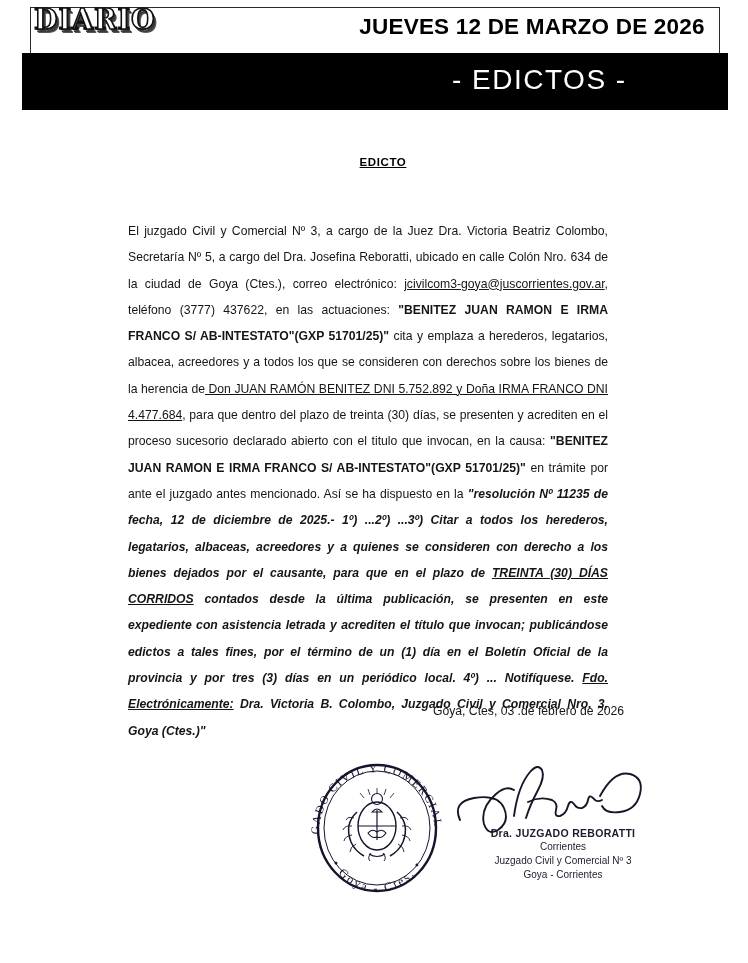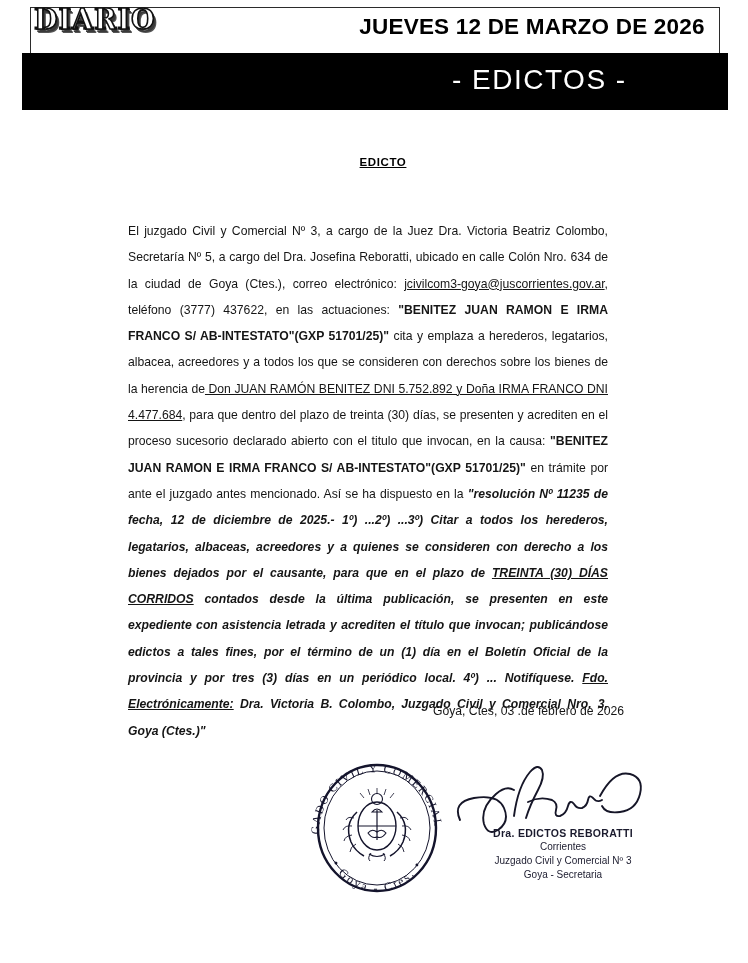--- a/index.html
+++ b/index.html
@@ -255,18 +255,18 @@
 <div id="signature">
   <svg width="230" height="80" viewBox="0 0 230 80">
     <g fill="none" stroke="#161628" stroke-width="1.9" stroke-linecap="round">
       <path d="M 12,58 q -8,-18 14,-22 q 24,-4 30,10 q 6,14 -6,22 q -10,6 -14,-6 q -4,-16 12,-30 q 10,-9 18,-4"></path>
       <path d="M 66,54 q 4,-30 16,-44 q 8,-9 12,-2 q 3,7 -4,20 q -8,15 -12,28"></path>
       <path d="M 80,40 q 12,-6 24,-2 q 6,3 4,10 q -2,7 4,6 q 6,-2 8,-10 q 2,-7 6,-2 q 3,5 8,4 q 5,-2 6,-8 q 1,-6 5,-2 q 4,5 9,2"></path>
       <path d="M 152,34 q 14,-26 30,-22 q 14,4 10,20 q -4,16 -20,18 q -14,2 -18,-6"></path>
     </g>
   </svg>
   <div class="sig-block">
-    <div class="sig-line-1">Dra. EDICTOS REBORATTI</div>
+    <div class="sig-line-1">Dra. JUZGADO REBORATTI</div>
     <div class="sig-line-2">Corrientes</div>
     <div class="sig-line-3">Juzgado Civil y Comercial Nº 3</div>
-    <div class="sig-line-4">Goya - Secretaria</div>
+    <div class="sig-line-4">Goya - Corrientes</div>
   </div>
 </div>
 
 </body></html>

